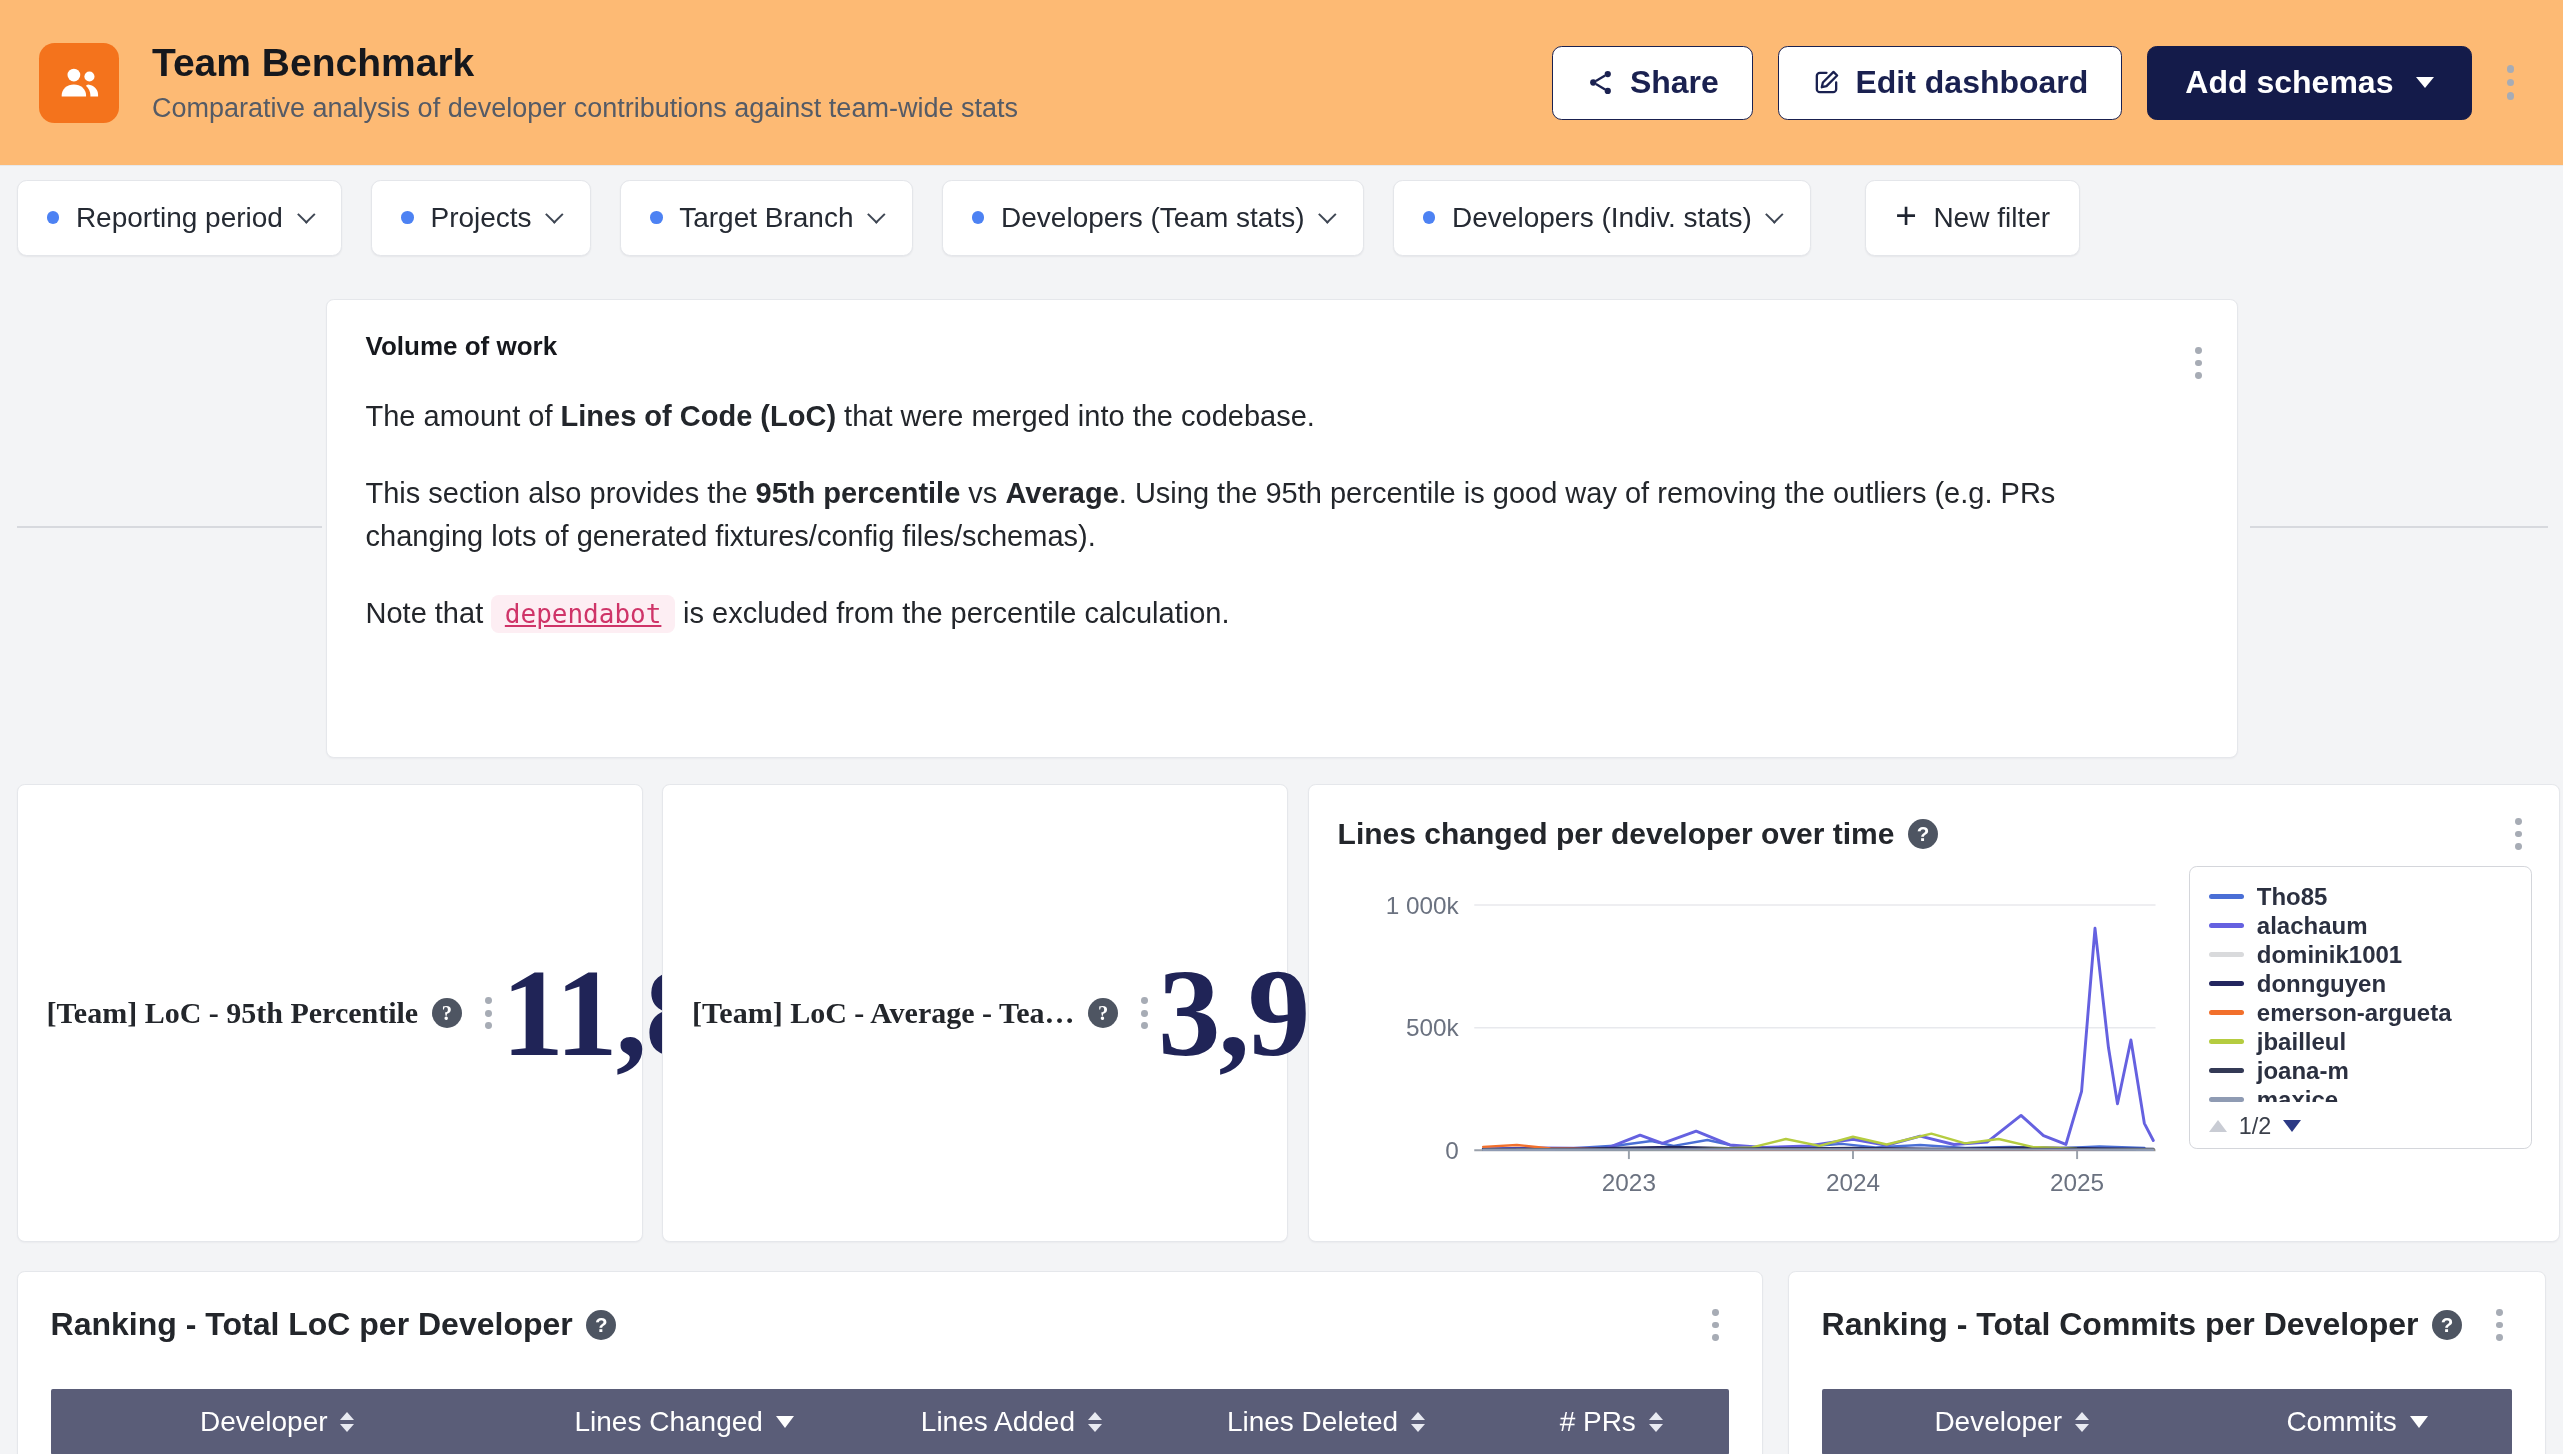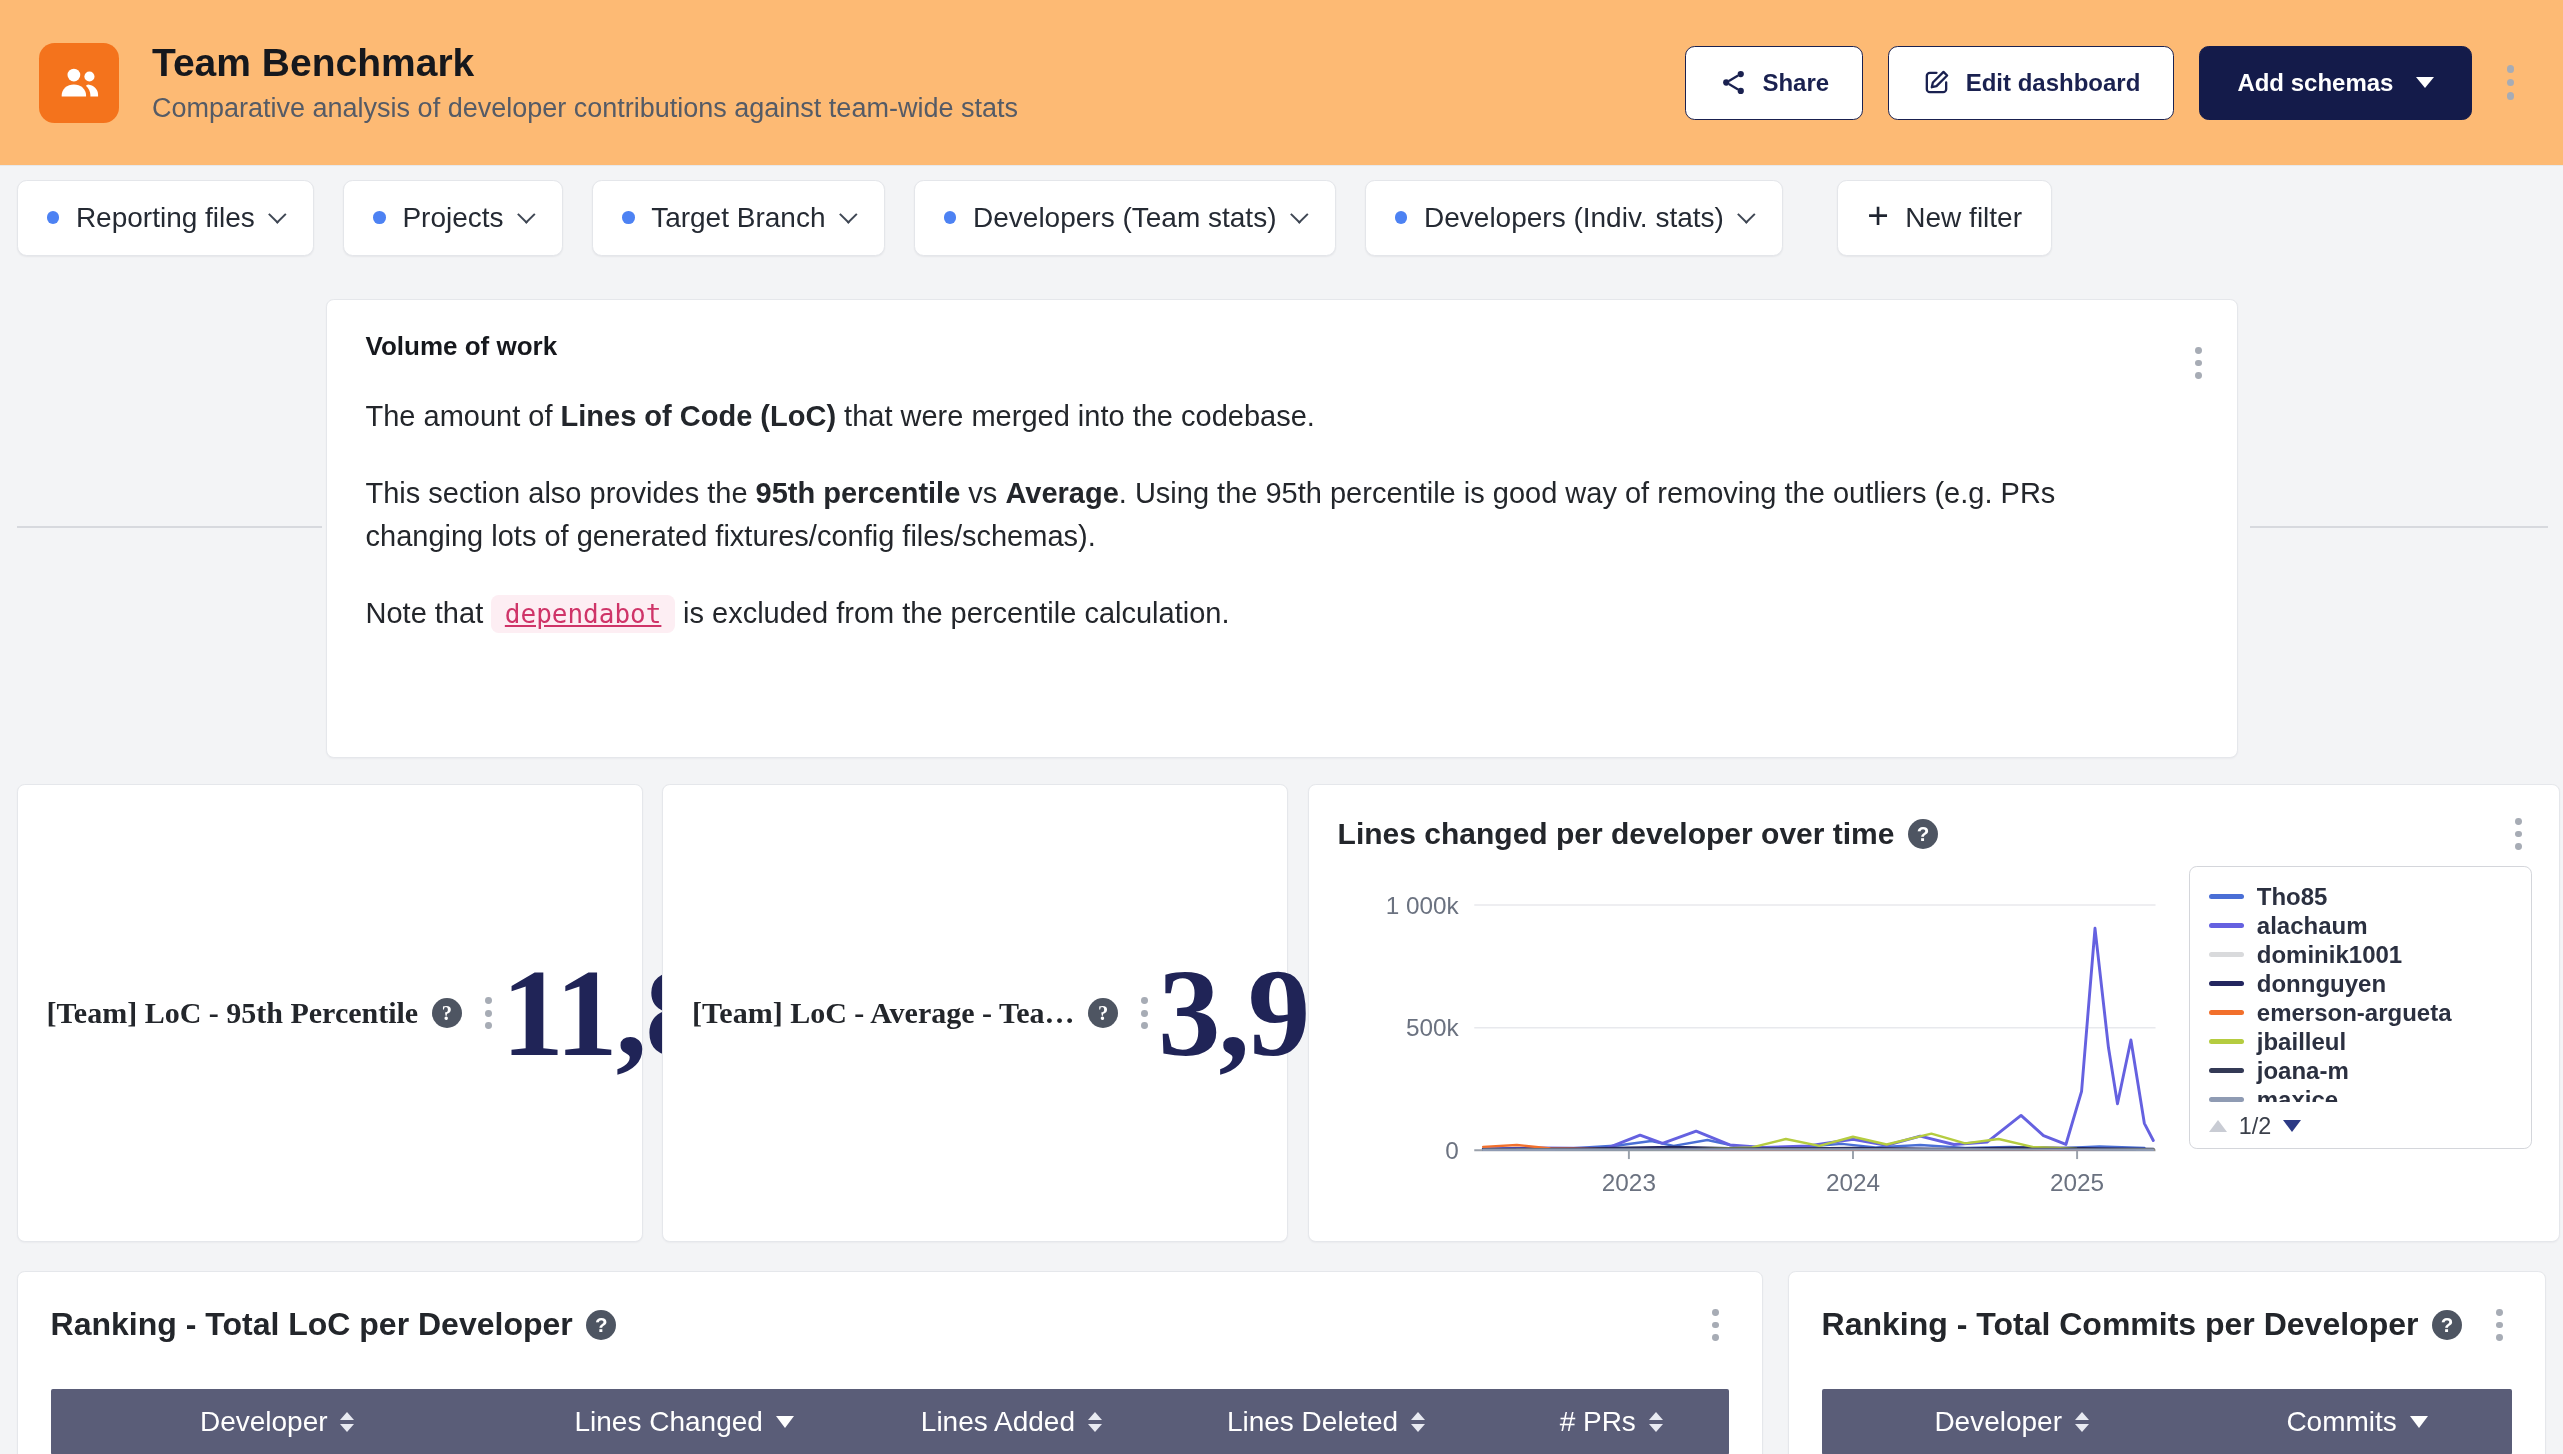--- a/index.html
+++ b/index.html
@@ -18,21 +18,21 @@
   }
   .logo {
     width:80px; height:80px; border-radius:15.6px; background:#f4731c;
     display:flex; align-items:center; justify-content:center; flex:none;
   }
   .title-block { margin-left:33px; }
   .title-block h1 { margin:0; font-size:39px; font-weight:700; color:#16181d; line-height:1.15; }
   .title-block p { margin:6.8px 0 0 0; font-size:27px; color:#555b66; }
   .actions { margin-left:auto; display:flex; align-items:center; gap:25px; }
   .btn { display:inline-flex; align-items:center; gap:14.6px; height:74px; border-radius:9.7px;
-         font: inherit; font-size:24px; font-weight:600; cursor:pointer; }
+         font: inherit; font-size:32px; font-weight:600; cursor:pointer; }
   .btn.outline { background:#fff; border:1.9px solid #1a2150; color:#1a2150; padding:0 33px; }
   .btn.primary { background:#141b4a; border:1.9px solid #141b4a; color:#ffffff; padding:0 37px; }
   .caret { width:0; height:0; border-left:9.7px solid transparent; border-right:9.7px solid transparent;
            border-top:11.7px solid #ffffff; margin-left:7.8px; }
   .kebab { display:inline-flex; flex-direction:column; gap:5.8px; padding:7.8px 9.7px; cursor:pointer; }
   .kebab i { width:6.8px; height:6.8px; border-radius:50%; background:#a7acb5; }
   .kebab.big i { width:7.8px; height:7.8px; }
 
   
   .filterbar { display:flex; align-items:center; gap:29px; padding:13.6px 16.6px 14.6px 16.6px; background:#f3f4f6; }
@@ -162,21 +162,21 @@
           <i></i>
           <i></i>
           <i></i>
         </span>
     </div>
   </header>
 
   <div class="filterbar">
     <div class="pill">
       <span class="dot"></span>
-      <span>Reporting files</span>
+      <span>Reporting period</span>
       <span class="chev"></span>
     </div>
     <div class="pill">
       <span class="dot"></span>
       <span>Projects</span>
       <span class="chev"></span>
     </div>
     <div class="pill">
       <span class="dot"></span>
       <span>Target Branch</span>

